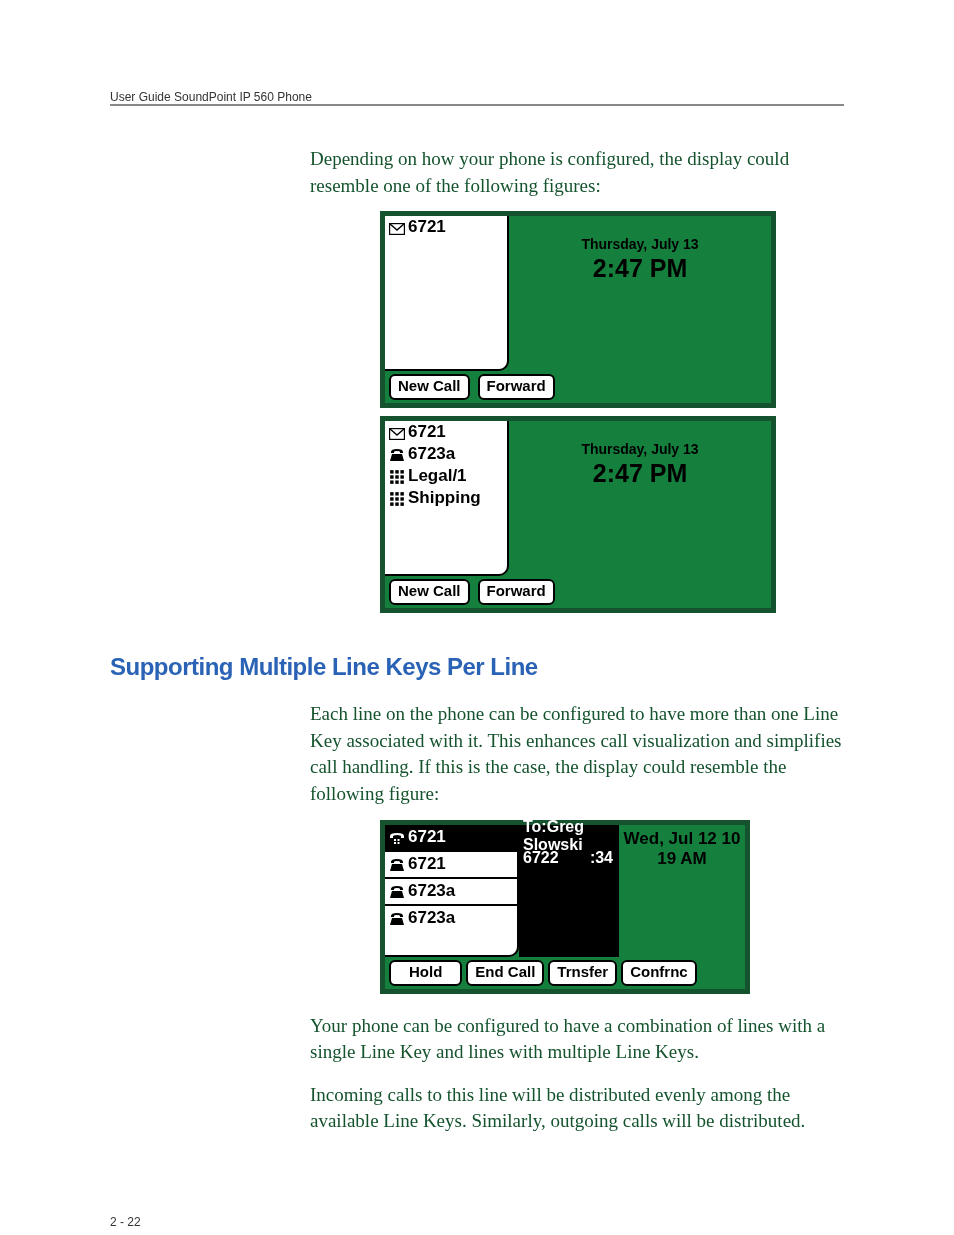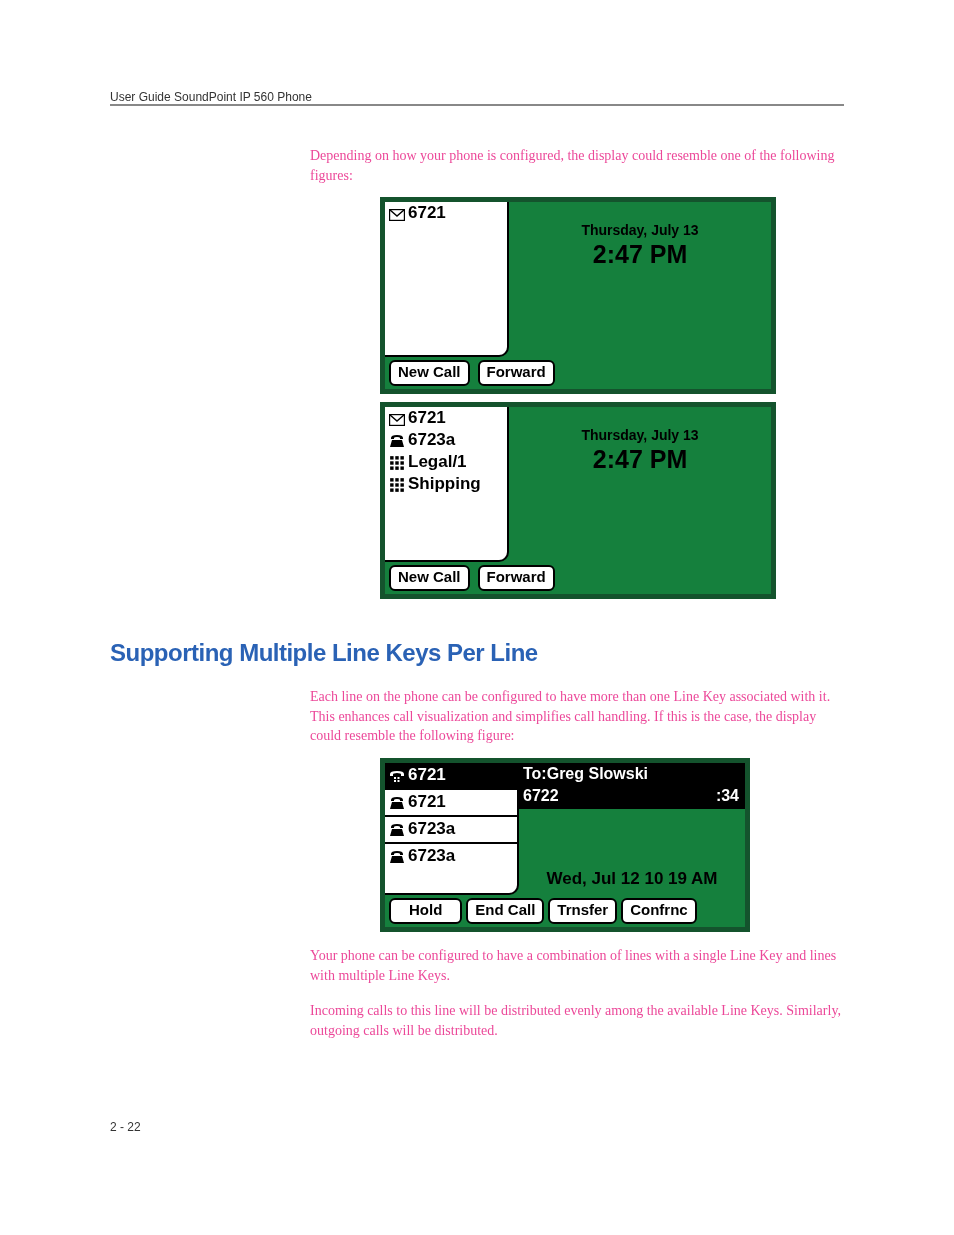--- a/index.html
+++ b/index.html
@@ -15,25 +15,25 @@
   }
   .header-line {
     font-family: Arial, Helvetica, sans-serif;
     font-size: 12px;
     color: #333;
     padding-bottom: 0;
     border-bottom: 2px solid #888;
     margin-bottom: 40px;
   }
   .body-text {
-    font-size: 14px;
+    font-size: 19px;
     line-height: 1.4;
     margin-left: 200px;
     margin-bottom: 12px;
-    color: #ec4899;
+    color: #14532d;
   }
   .section-heading {
     font-family: Arial, Helvetica, sans-serif;
     font-size: 24px;
     font-weight: bold;
     color: #2a62b5;
     margin: 40px 0 20px 0;
     letter-spacing: -0.5px;
   }
   .page-num {
@@ -144,21 +144,21 @@
   .side-row-3.active {
     background: #000;
     color: #fff;
   }
   .side-row-3.last {
     border-bottom: none;
   }
   .main-3 {
     flex: 1;
     display: flex;
-    flex-direction: column;
+    flex-direction: row;
   }
   .call-box {
     border: 2px solid #000;
     border-left: none;
     border-top: none;
     background: #000;
     color: #fff;
     font-size: 16px;
     font-weight: bold;
   }

